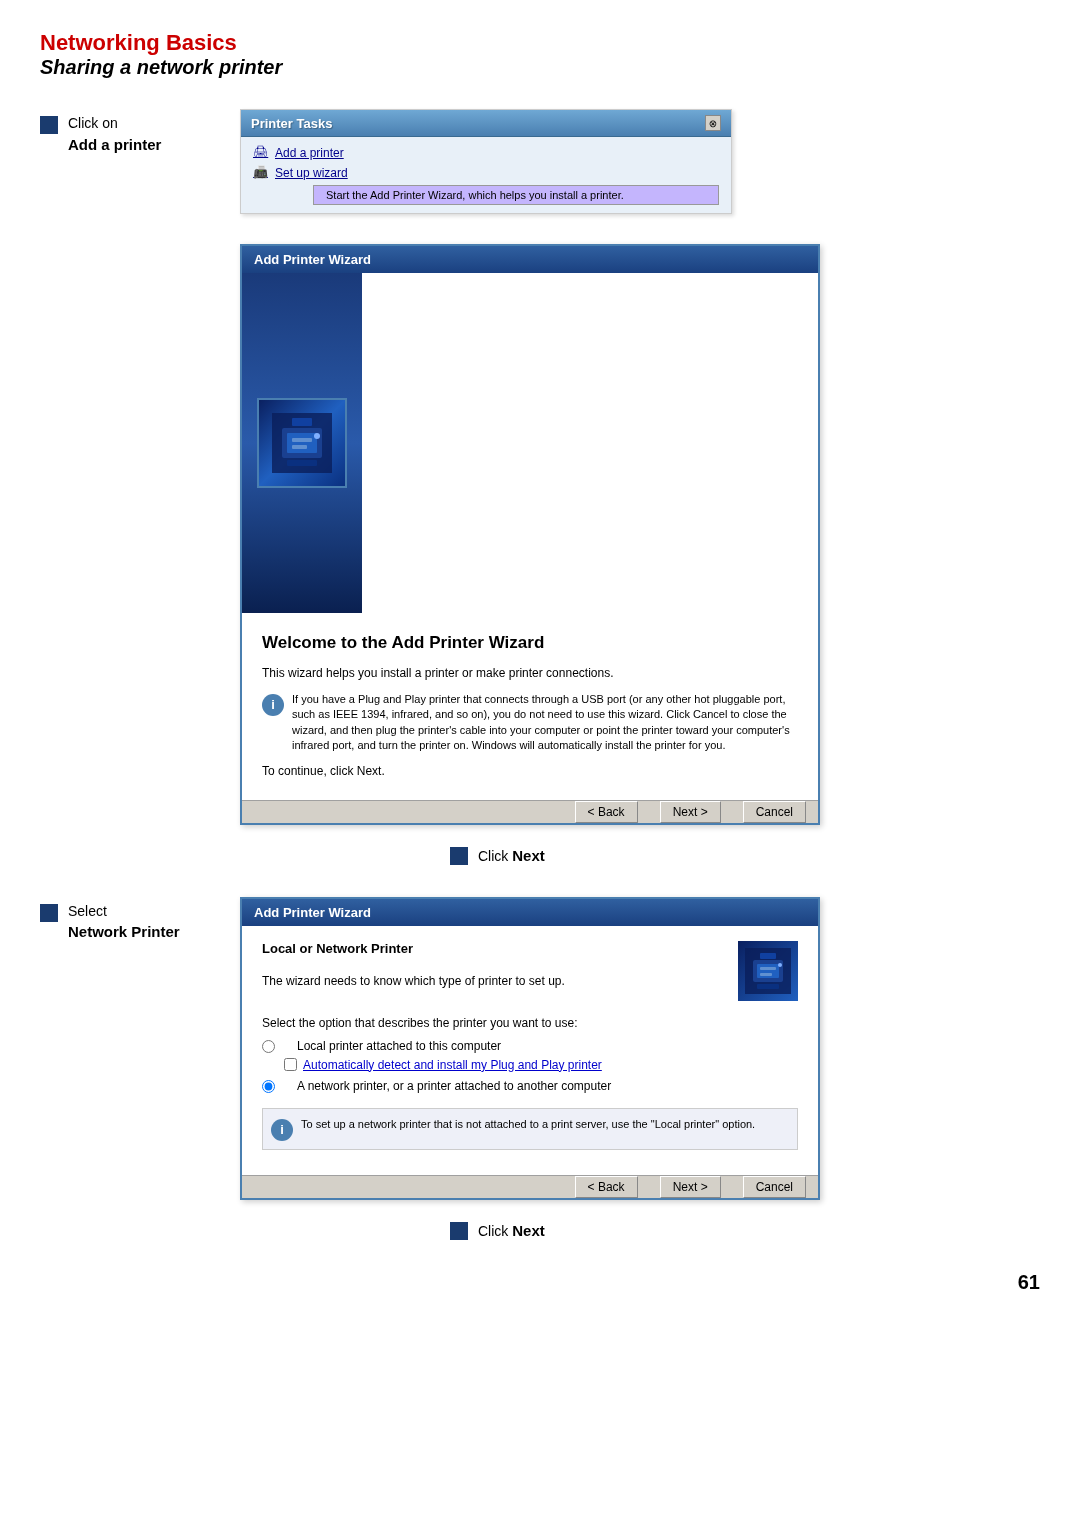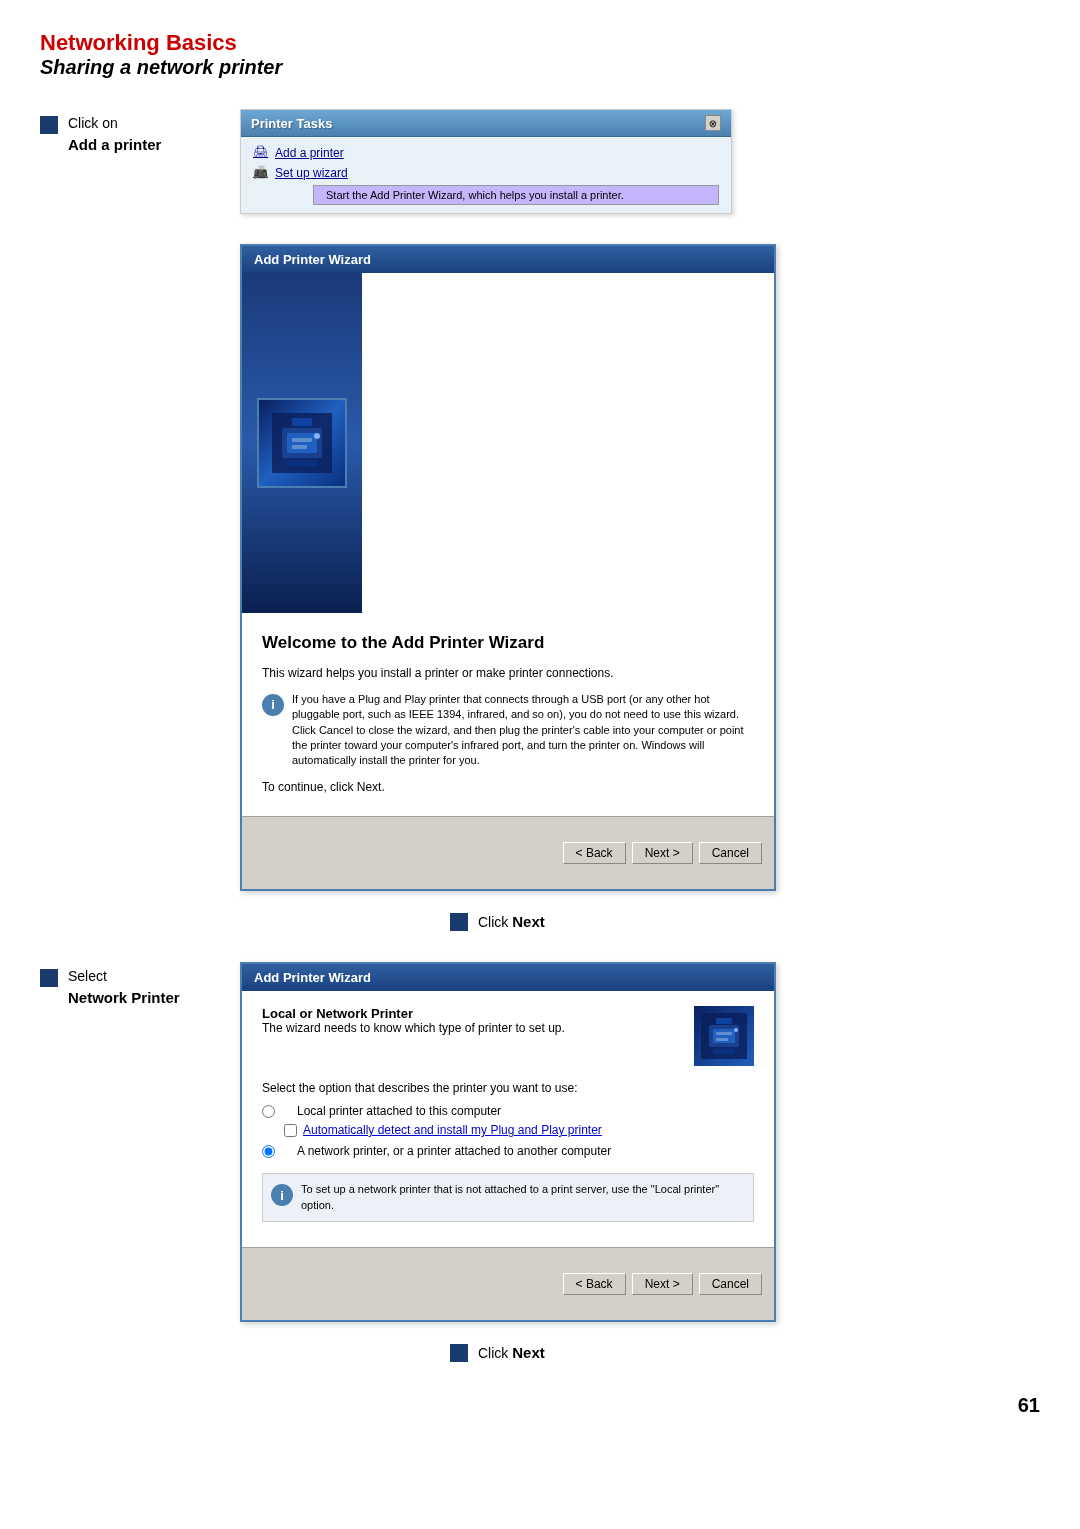--- a/index.html
+++ b/index.html
@@ -105,21 +105,21 @@
       padding: 3px 12px;
       font-size: 11px;
       color: #000;
       margin-top: 4px;
       margin-left: 60px;
     }
 
     
     .wizard-panel {
       border: 2px solid #4a7fb0;
-      width: 536px;
+      width: 580px;
       background: #fff;
       box-shadow: 2px 2px 6px rgba(0,0,0,0.2);
     }
     .wizard-header {
       background: linear-gradient(to bottom, #3060a0, #1a4080);
       padding: 6px 12px;
       color: #fff;
       font-weight: bold;
       font-size: 13px;
     }
@@ -180,24 +180,24 @@
       flex-shrink: 0;
       margin-top: 2px;
     }
     .info-text {
       font-size: 11px;
       line-height: 1.4;
     }
     .wizard-footer {
       background: #d4d0c8;
       border-top: 1px solid #a0a0a0;
-      padding: 25px 12px;
+      padding: 0 12px;
       display: flex;
       justify-content: flex-end;
-      gap: 6px;
+      gap: 22px;
     }
     .wizard-btn {
       padding: 3px 12px;
       background: #d4d0c8;
       border: 1px solid #888;
       border-top-color: #fff;
       border-left-color: #fff;
       font-size: 12px;
       cursor: pointer;
       min-width: 60px;
@@ -210,21 +210,21 @@
     .wizard2-top {
       display: flex;
       justify-content: space-between;
       align-items: flex-start;
       margin-bottom: 15px;
     }
     .wizard2-title-block h3 {
       font-size: 13px;
       font-weight: bold;
       color: #000;
-      margin-bottom: 0;
+      margin-bottom: 18px;
     }
     .wizard2-title-block p {
       font-size: 12px;
     }
     .wizard2-printer-icon {
       width: 60px;
       height: 60px;
       background: linear-gradient(135deg, #0a2060, #2060c0);
       display: flex;
       align-items: center;

